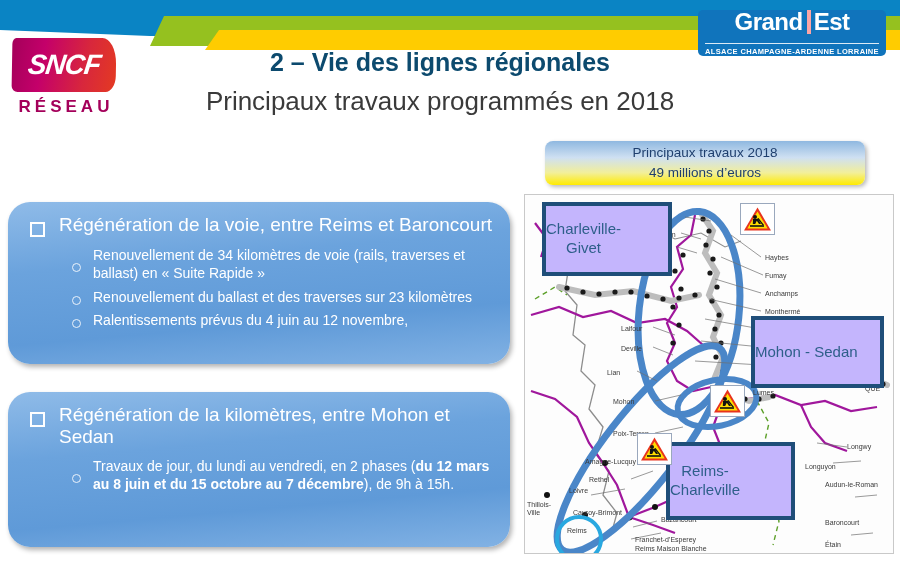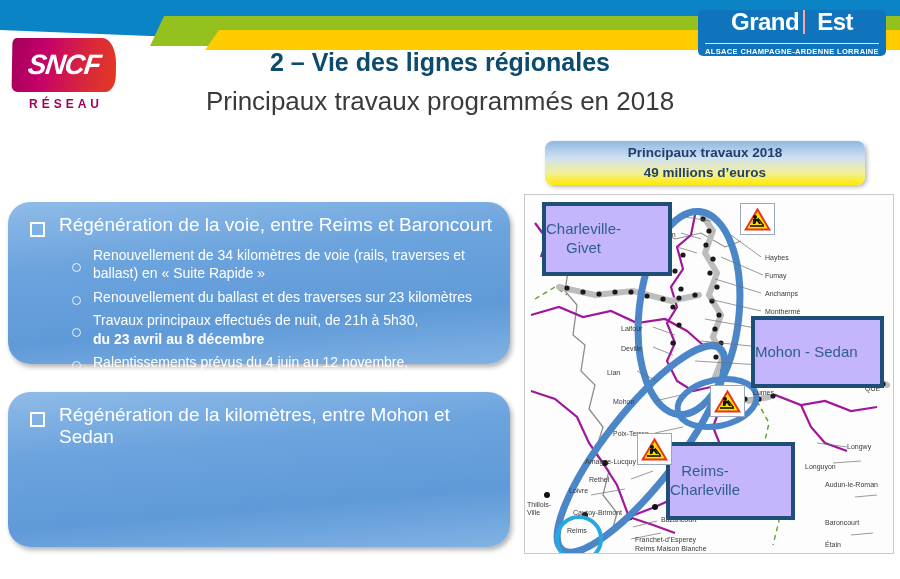--- a/index.html
+++ b/index.html
@@ -67,21 +67,21 @@
     font-size: 28px;
     letter-spacing: -1px;
     font-style: italic;
     transform: skewX(-6deg);
     font-family: "Liberation Sans", sans-serif;
   }
   .sncf-sub {
     margin-top: 5px;
     color: #a4005a;
     font-weight: bold;
-    font-size: 12px;
+    font-size: 17px;
     letter-spacing: 4px;
     font-family: "Liberation Sans", sans-serif;
   }
 
   
   .grandest-logo {
     position: absolute;
     right: 14px; top: 10px;
     width: 188px;
     height: 46px;
@@ -98,22 +98,22 @@
   .grandest-main {
     color: #ffffff;
     font-weight: bold;
     font-size: 24px;
     line-height: 1;
     letter-spacing: -0.5px;
     white-space: nowrap;
   }
   .grandest-main .est-mark {
     display: inline-block;
-    border-left: 2px solid #fca5a5;
-    padding-left: 12px;
+    border-left: 4px solid #fca5a5;
+    padding-left: 3px;
     margin-left: 4px;
     text-align: right;
   }
   .grandest-sub {
     color: #ffffff;
     font-size: 7.5px;
     font-weight: bold;
     letter-spacing: 0.35px;
     margin-top: 9px;
     border-top: 1px solid rgba(255,255,255,.85);
@@ -209,21 +209,21 @@
     background: linear-gradient(180deg, #8fb8e0 0%, #cfe0f2 38%, #f2ef9a 72%, #ffeb00 100%);
     box-shadow: 2px 2px 4px rgba(0,0,0,.28);
     display: flex;
     flex-direction: column;
     align-items: center;
     justify-content: center;
     z-index: 4;
   }
   .map-banner div {
     color: #1f3f6e;
-    font-weight: bold;
+    font-weight: normal;
     font-size: 13.5px;
     line-height: 1.45;
   }
 
   .map-frame {
     position: absolute;
     left: 524px; top: 194px;
     width: 368px; height: 358px;
     background: #ffffff;
     border: 1px solid #c9c9c9;
@@ -297,35 +297,35 @@
     <li>
       <div class="o-bullet"></div>
       <div class="sub-text">Renouvellement de 34 kilomètres de voie (rails, traverses et ballast) en « Suite Rapide »</div>
     </li>
     <li>
       <div class="o-bullet"></div>
       <div class="sub-text">Renouvellement du ballast et des traverses sur 23 kilomètres</div>
     </li>
     <li>
       <div class="o-bullet"></div>
-      <div class="sub-text">Travaux principaux effectués de nuit, de 21h à 5h30,<br><b>du 23 avril au 8 décembre</b></div>
-    </li>
-    <li>
-      <div class="o-bullet"></div>
       <div class="sub-text">Ralentissements prévus du 4 juin au 12 novembre,</div>
     </li>
   </ul>
 </div>
 
 <div class="info-box" id="box-catenaire">
   <div class="box-head">
     <div class="sq-bullet"></div>
     <div class="box-title">Régénération de la kilomètres, entre Mohon et Sedan</div>
   </div>
   <ul class="sub-list">
+    <li>
+      <div class="o-bullet"></div>
+      <div class="sub-text">Travaux de jour, du lundi au vendredi, en 2 phases (<b>du 12 mars au 8 juin et du 15 octobre au 7 décembre</b>), de 9h à 15h.</div>
+    </li>
   </ul>
 </div>
 
 <div class="map-banner">
   <div>Principaux travaux 2018</div>
   <div>49 millions d’euros</div>
 </div>
 
 <div class="map-frame">
   <svg class="map-svg" viewBox="0 0 368 358">

